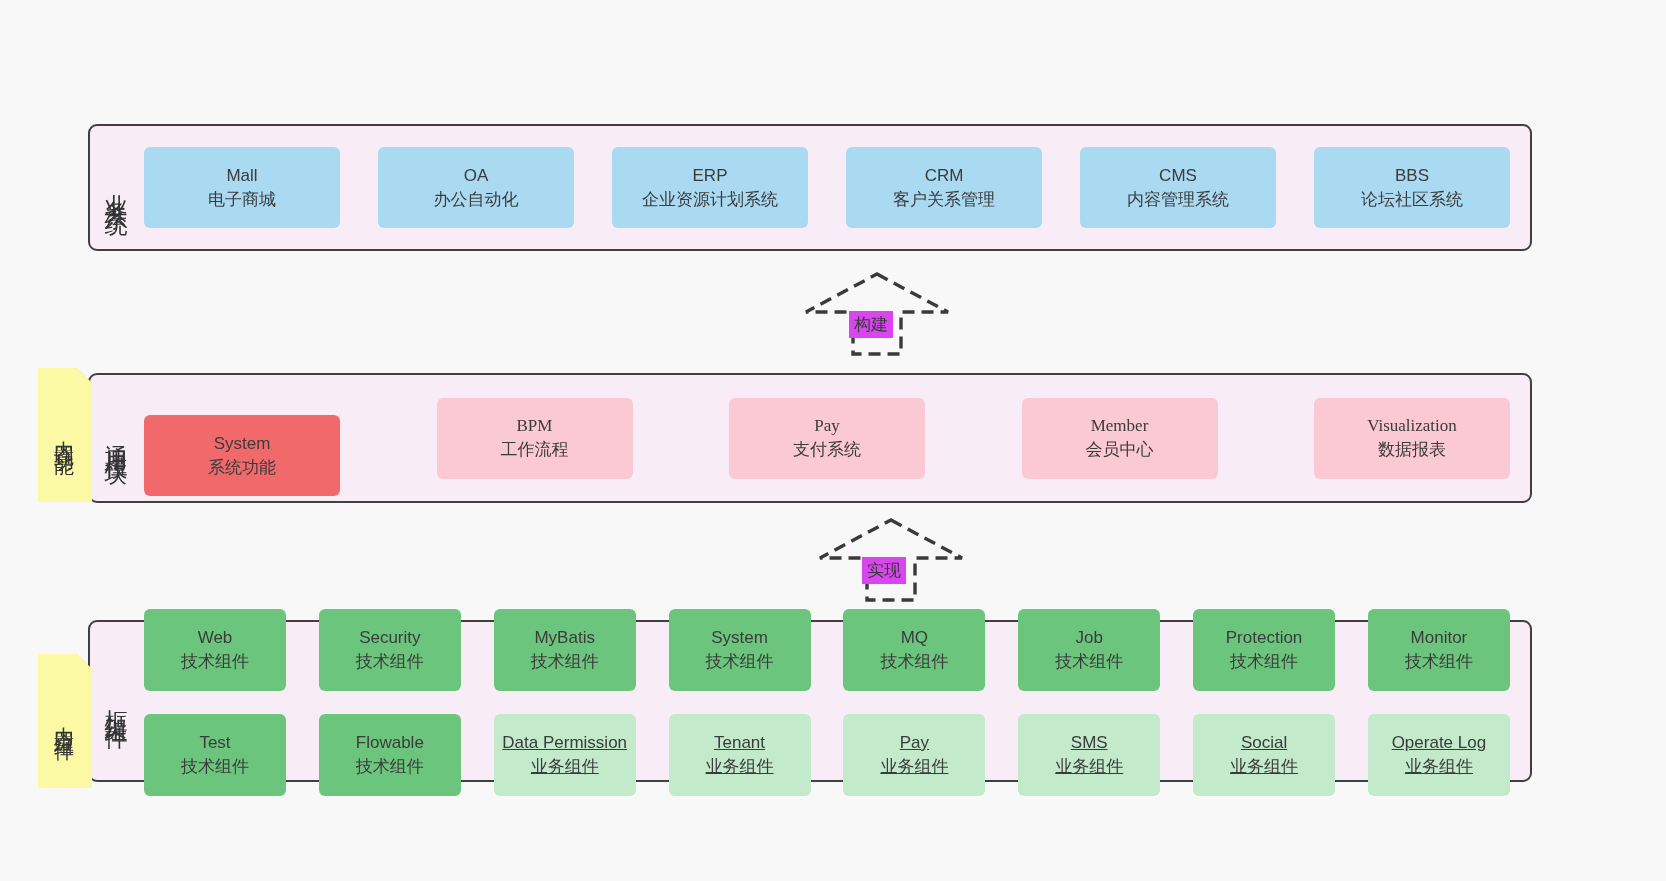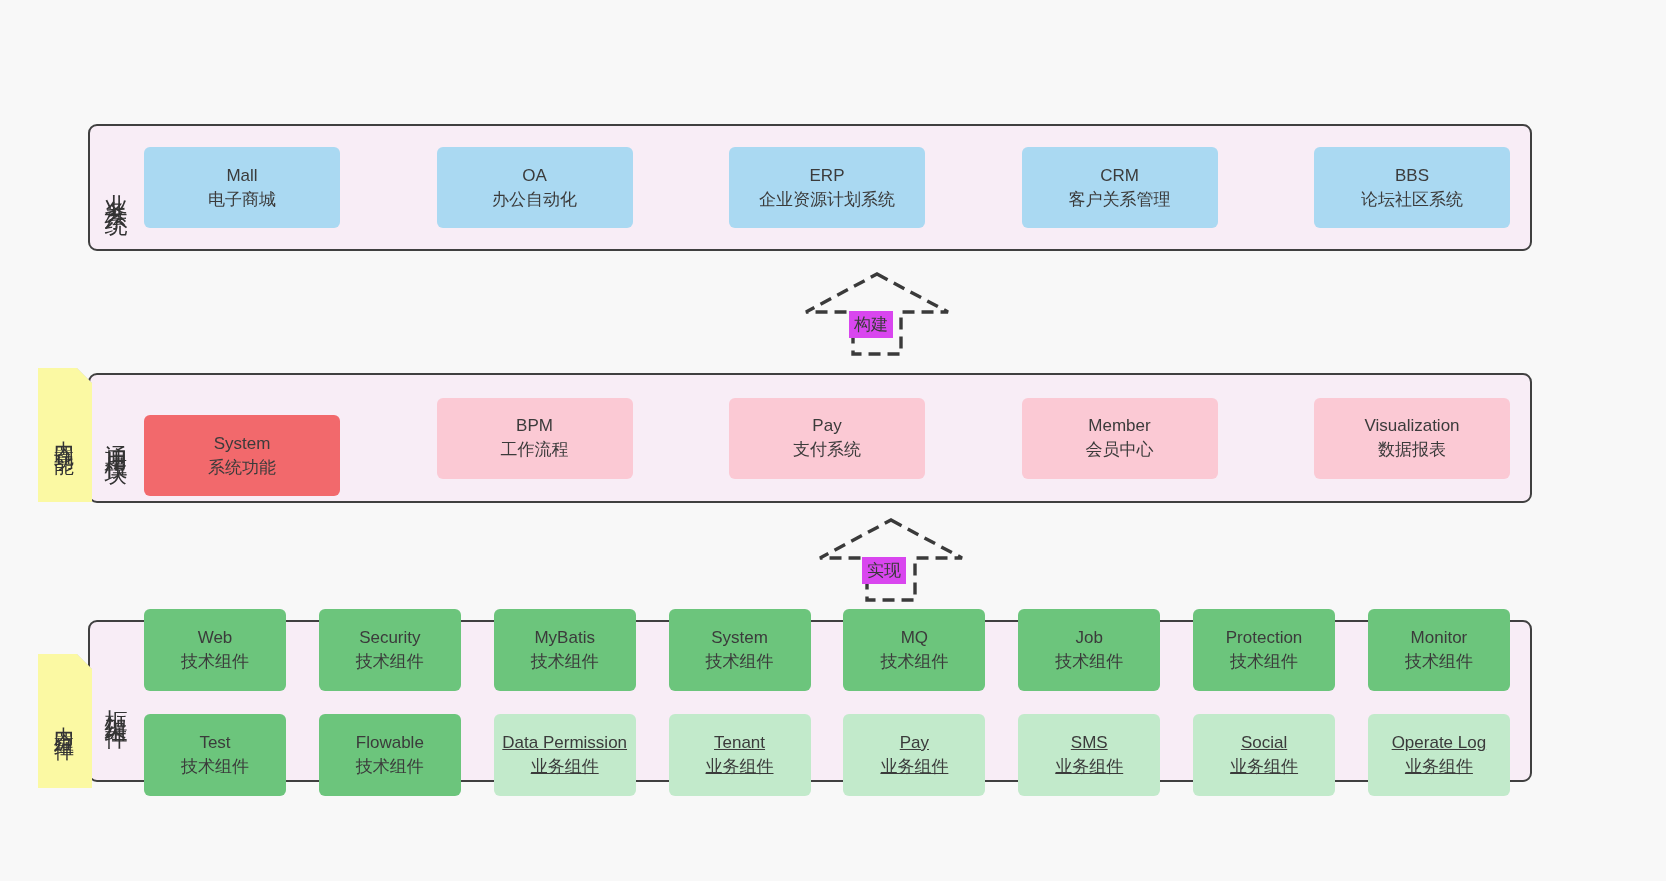--- a/index.html
+++ b/index.html
@@ -61,21 +61,21 @@
     font-size: 17px;
     line-height: 24px;
     color: #3b3b3b;
     flex: none;
   }
   .box-wide  { width: 196px; height: 81px; }
   .box-small { width: 142px; height: 82px; padding: 2px 4px; }
   .box .box-title    { white-space: pre-line; }
   .box.blue        { background: var(--blue, #aad9f2); }
   .box.red         { background: var(--red, #f2696c); margin-top: 35px; }
-  .box.pink        { background: var(--pink, #fbc9d4); }
+  .box.pink        { background: var(--pink, #fbc9d4); font-family: Liberation Serif, serif; }
   .box.green       { background: var(--green, #6cc57c); }
   .box.light-green { background: var(--light-green, #c2eacb); text-decoration: underline; }
 
   .arrow-wrap { position: absolute; width: 148px; height: 90px; }
   .arrow-wrap svg { width: 100%; height: 100%; display: block; }
   .arrow-label {
     position: absolute;
     background: #d946ef;
     font-size: 17px;
     color: #3a3a3a;
@@ -142,20 +142,24 @@
         </div>
         <div class="box box-wide blue">
           <span class="box-title">ERP</span>
           <span class="box-subtitle">企业资源计划系统</span>
         </div>
         <div class="box box-wide blue">
           <span class="box-title">CRM</span>
           <span class="box-subtitle">客户关系管理</span>
         </div>
         <div class="box box-wide blue">
+          <span class="box-title">CMS</span>
+          <span class="box-subtitle">内容管理系统</span>
+        </div>
+        <div class="box box-wide blue">
           <span class="box-title">BBS</span>
           <span class="box-subtitle">论坛社区系统</span>
         </div>
       </div>
   </div>
 </section>
 
 <div class="arrow-wrap" id="arrow-build">
   <svg viewBox="0 0 148 86">
     <polygon points="74,3 145,41 98,41 98,83 50,83 50,41 3,41" fill="none" stroke="#3a3a3a" stroke-width="3.4" stroke-dasharray="12 7"></polygon>

